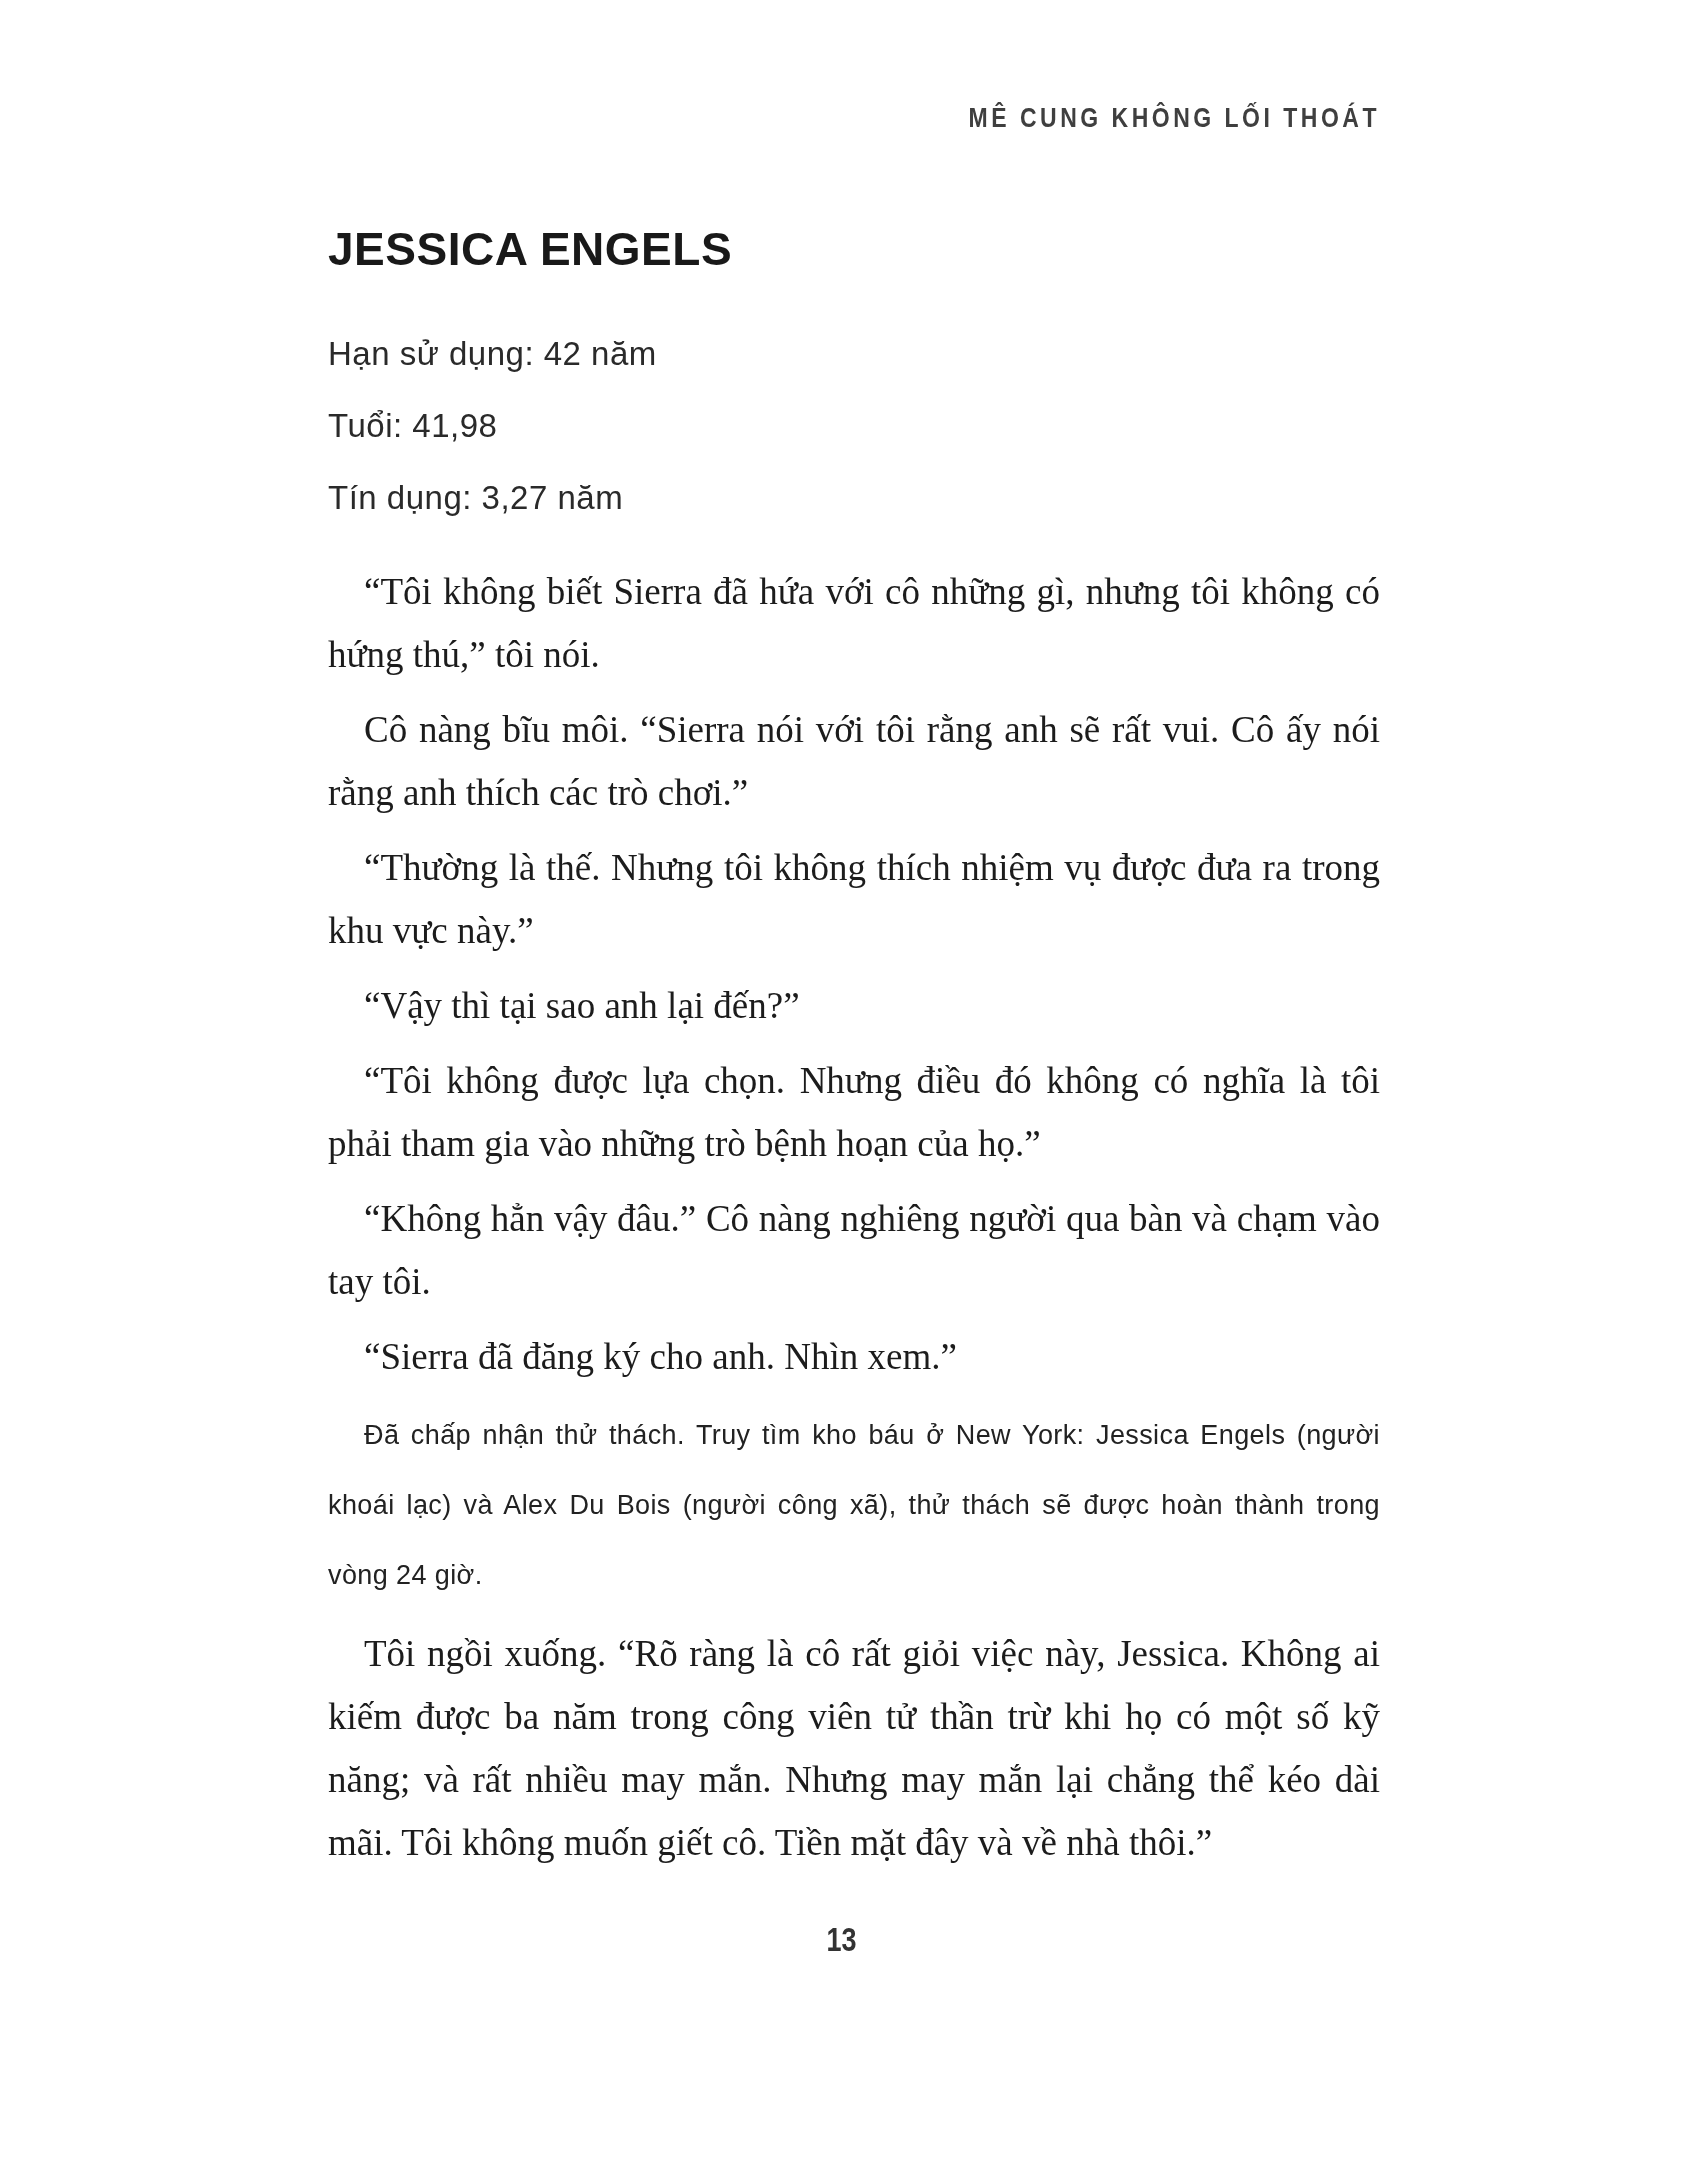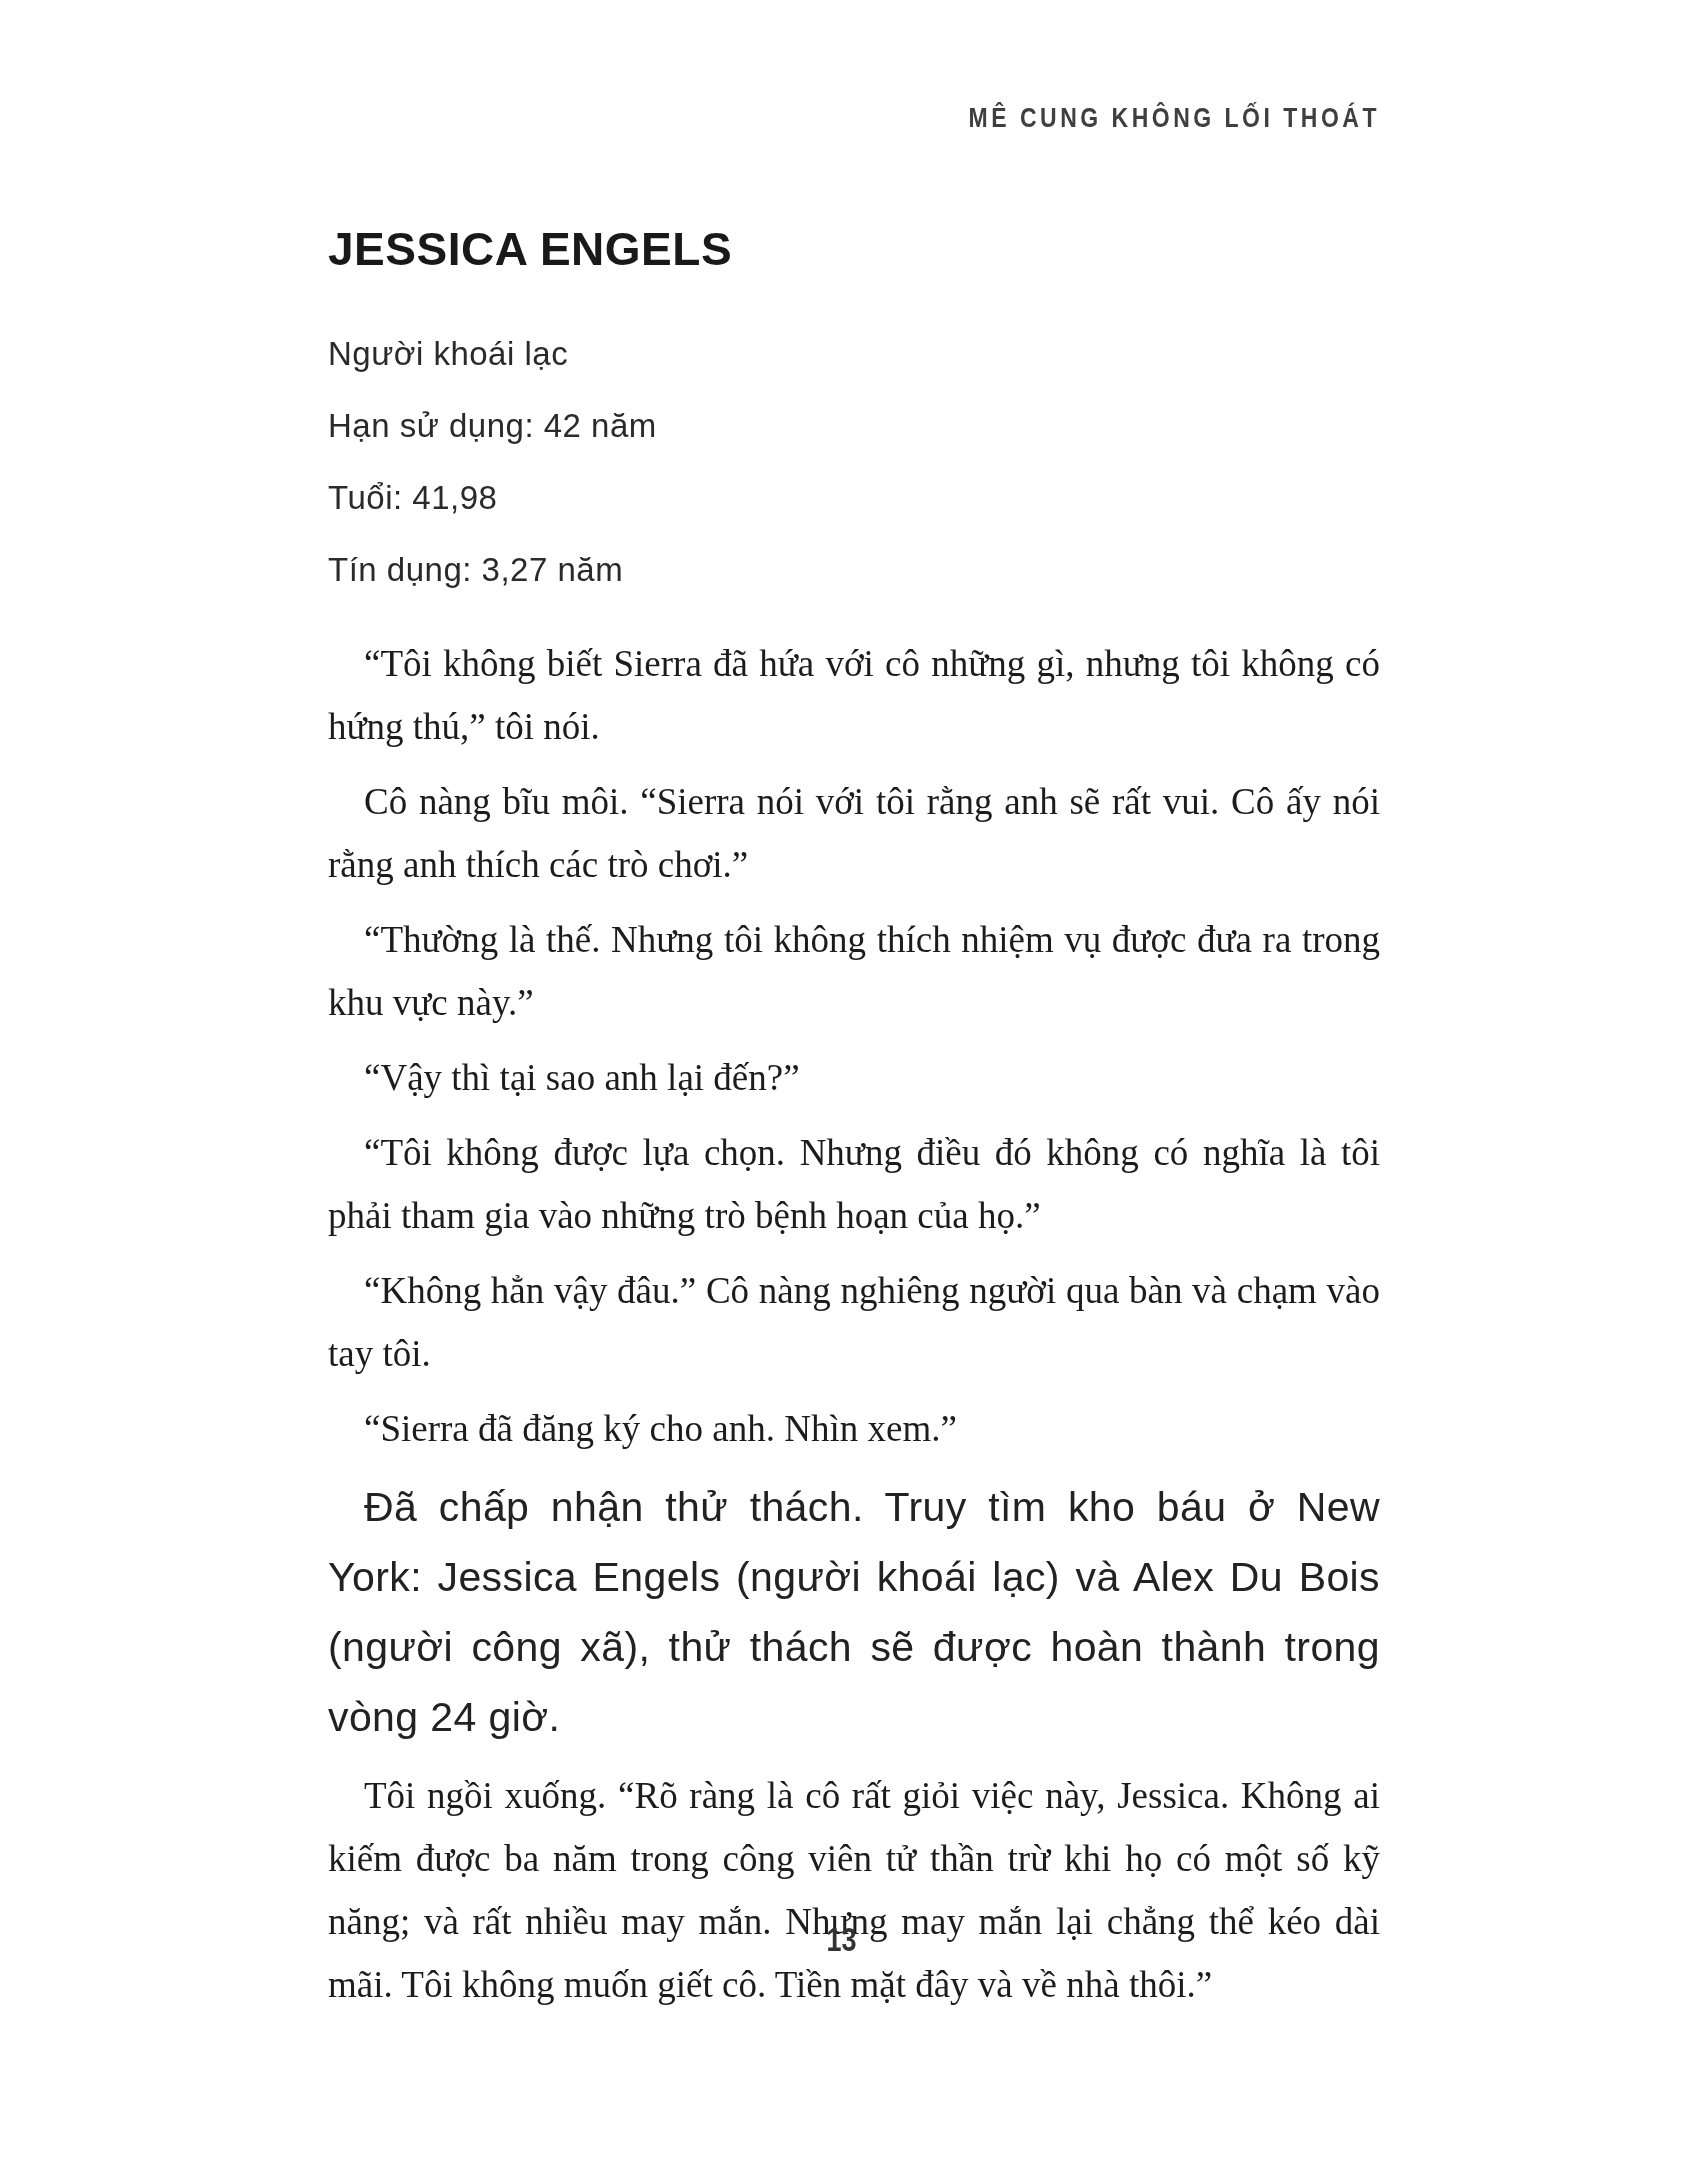--- a/index.html
+++ b/index.html
@@ -62,21 +62,21 @@
     font-family: "Liberation Serif", serif;
     font-size: 37px;
     line-height: 63px;
     text-align: justify;
     text-indent: 36px;
     margin: 0 0 12px 0;
     color: #1c1c1c;
   }
   .para.sans {
     font-family: "Liberation Sans", sans-serif;
-    font-size: 41px;
+    font-size: 27px;
     line-height: 70px;
     letter-spacing: 0.4px;
     color: #222222;
   }
   .page-number {
     position: absolute;
     bottom: 65px;
     left: 0;
     width: 100%;
     text-align: center;
@@ -94,21 +94,20 @@
 
 <div class="page">
 
   <div class="running-header">MÊ CUNG KHÔNG LỐI THOÁT</div>
 
   <div class="content">
 
     <h1 class="profile-name">JESSICA ENGELS</h1>
 
     <div class="stats">
-        <div class="stat-line">Người khoái lạc</div>
         <div class="stat-line">Hạn sử dụng: 42 năm</div>
         <div class="stat-line">Tuổi: 41,98</div>
         <div class="stat-line">Tín dụng: 3,27 năm</div>
       </div>
 
     <div class="body-text">
         <p class="para serif">“Tôi không biết Sierra đã hứa với cô những gì, nhưng tôi không có hứng thú,” tôi nói.</p>
         <p class="para serif">Cô nàng bĩu môi. “Sierra nói với tôi rằng anh sẽ rất vui. Cô ấy nói rằng anh thích các trò chơi.”</p>
         <p class="para serif">“Thường là thế. Nhưng tôi không thích nhiệm vụ được đưa ra trong khu vực này.”</p>
         <p class="para serif">“Vậy thì tại sao anh lại đến?”</p>

